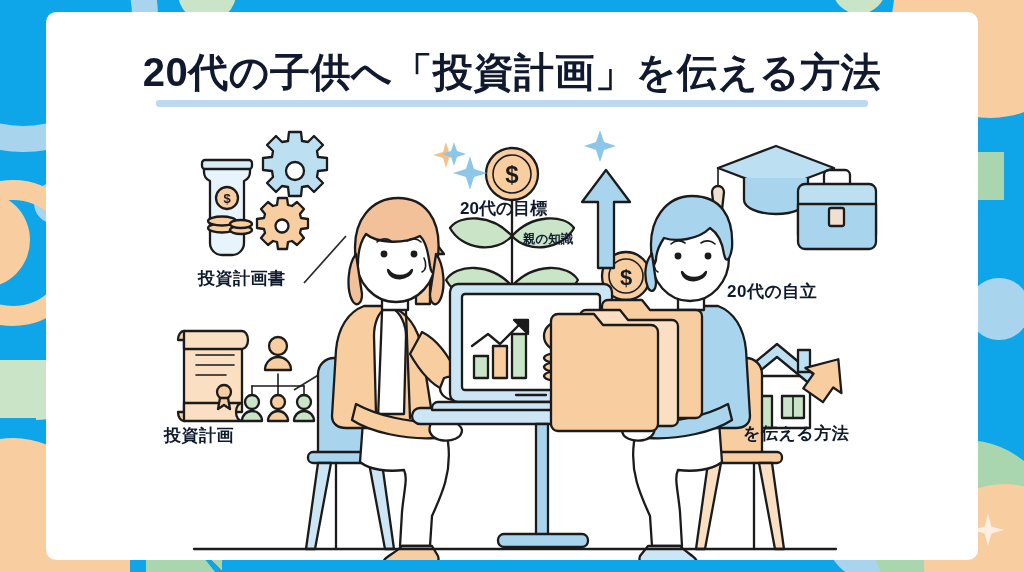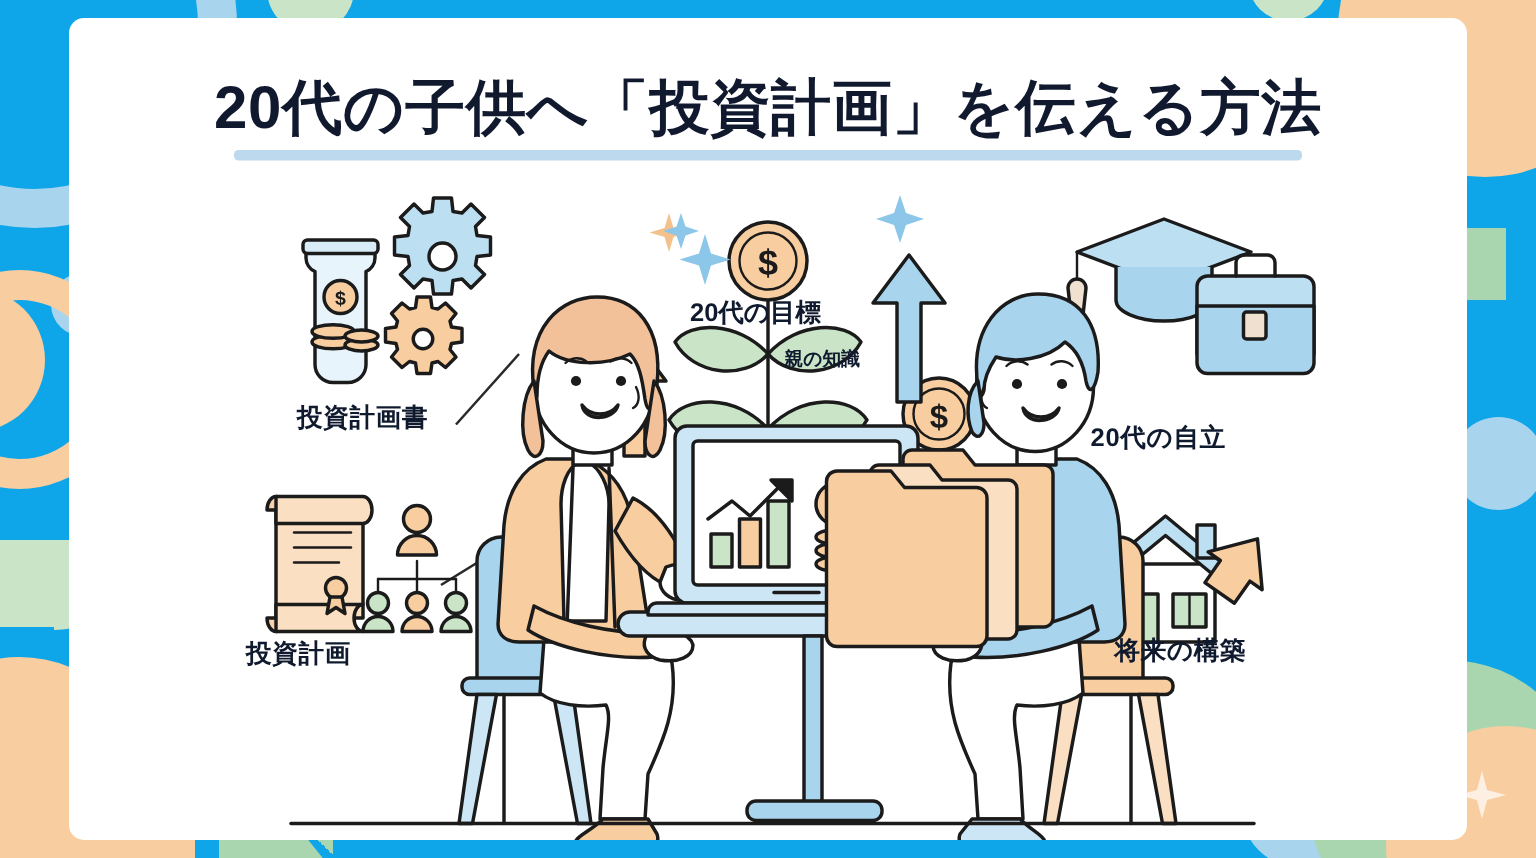--- a/index.html
+++ b/index.html
@@ -363,19 +363,19 @@
           <path class="olf" fill="#f8cda0" d="M512 206 h36 l9 11 h48 a7 7 0 0 1 7 7 v92 a7 7 0 0 1 -7 7 h-93 a7 7 0 0 1 -7 -7 v-103 a7 7 0 0 1 7 -7 z"></path>
         </g>
 
         <line class="ol" x1="148" y1="441" x2="790" y2="441"></line>
       </svg>
     </div>
 
     <div class="nlabel" id="lbl-knowledge">投資計画書</div>
     <div class="nlabel" id="lbl-heritage">投資計画</div>
     <div class="nlabel" id="lbl-indep">20代の自立</div>
-    <div class="nlabel" id="lbl-future">将来の構築</div>
+    <div class="nlabel" id="lbl-future">を伝える方法</div>
 
     <div class="scap" id="cap-screen">20代の目標</div>
     <div class="scap" id="cap-folder">親の知識</div>
 
   </div>
 </div>
 
 </body></html>

